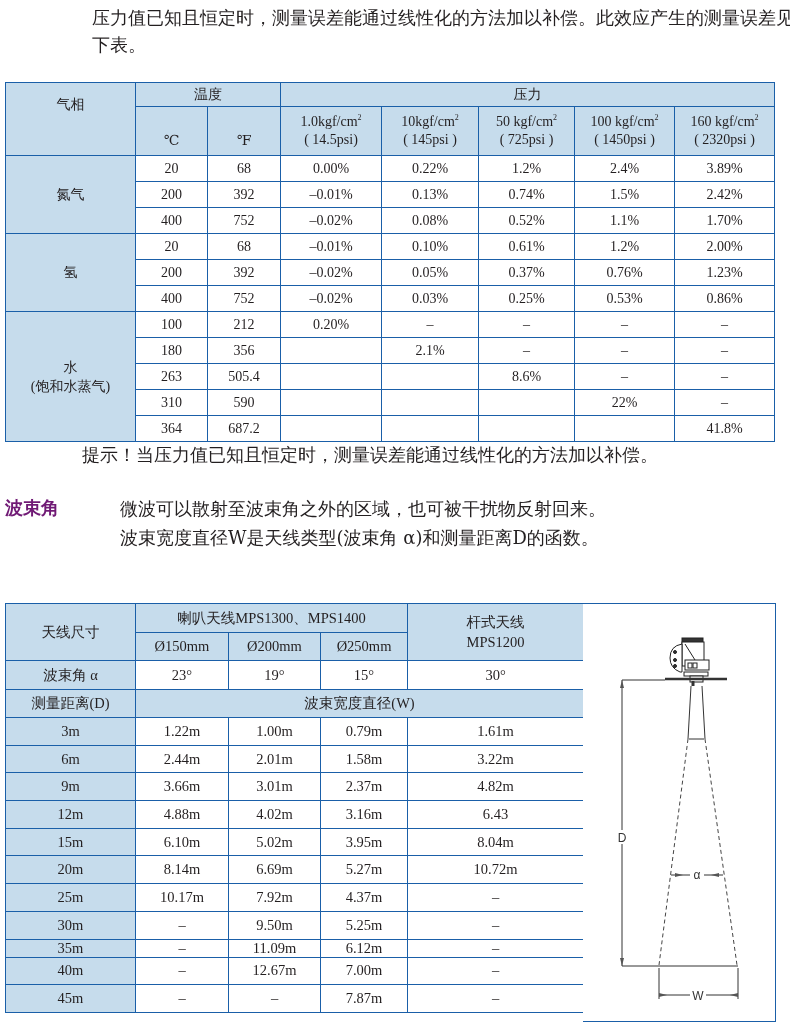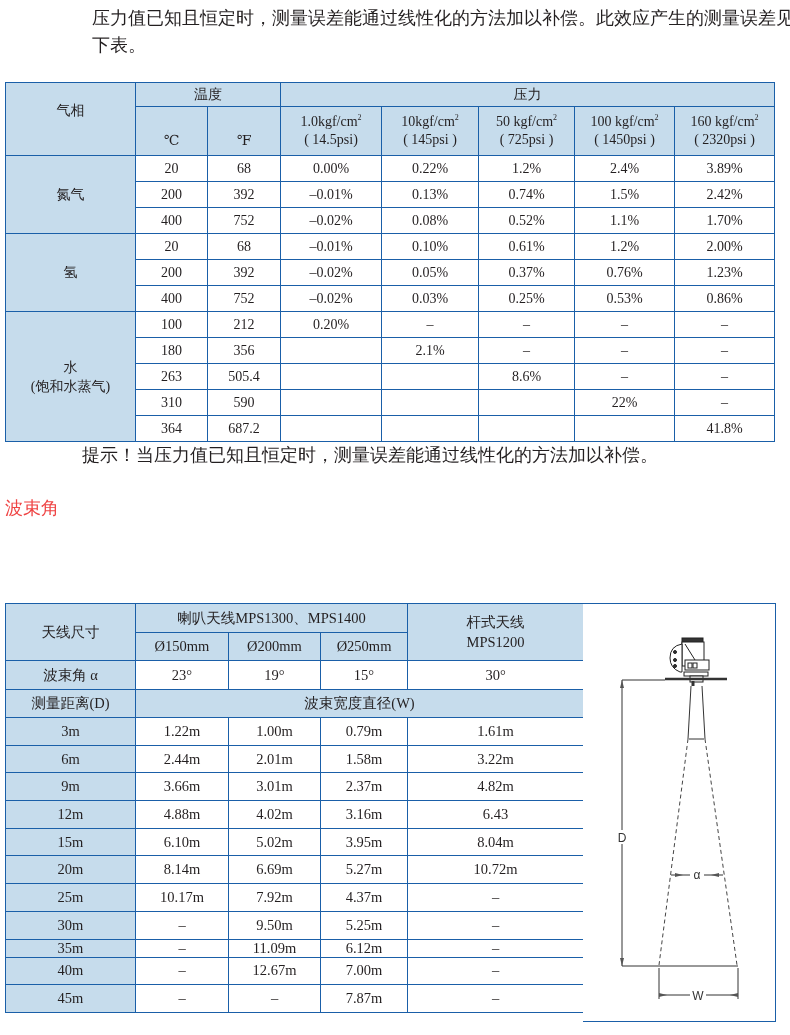--- a/index.html
+++ b/index.html
@@ -5,21 +5,21 @@
   html, body { margin:0; padding:0; background:#ffffff; }
   body { width:790px; height:1035px; position:relative; overflow:hidden;
          font-family:"DejaVu Serif","Liberation Serif",serif; color:#231f20; }
   .para { position:absolute; font-size:18px; line-height:27px; white-space:nowrap; }
   table.grid { position:absolute; border-collapse:collapse; table-layout:fixed; font-size:14px;
                font-family:"Liberation Serif","DejaVu Serif",serif; }
   table.grid td { border:1.5px solid #1a5fa8; text-align:center; vertical-align:middle; padding:0; }
   td.hd { background:#c6dcec; }
   td.cell { background:#ffffff; }
   sup { font-size:8px; vertical-align:6px; line-height:0; }
-  .blue-label { color:#ef4444; }
+  .blue-label { color:#701a75;font-weight:bold; }
   .diagram { position:absolute; left:583px; top:603px; width:193px; height:419px;
              border:1.5px solid #1a5fa8; border-left:none; background:#fff; box-sizing:border-box; }
   .ttl-small { font-size:14px; line-height:18px;margin-left:43px; }
 </style>
 </head>
 <body>
 
 <div class="para" style="left:92px; top:4px;">压力值已知且恒定时，测量误差能通过线性化的方法加以补偿。此效应产生的测量误差见</div>
 <div class="para" style="left:92px; top:31px;">下表。</div>
 
@@ -29,21 +29,21 @@
       <col style="width:72px">
       <col style="width:73px">
     <col style="width:101px">
       <col style="width:97px">
       <col style="width:96px">
       <col style="width:100px">
       <col style="width:100px">
   </colgroup>
   <tbody>
       <tr style="height:24px">
-    <td class="hd" rowspan="2" style="vertical-align:top; padding-top:19px;"><span>气相</span></td>
+    <td class="hd" rowspan="2" style="vertical-align:top; padding-top:13px;"><span>气相</span></td>
     <td class="hd" colspan="2">温度</td>
     <td class="hd" colspan="5">压力</td>
   </tr>
   <tr style="height:49px">
     <td class="hd" style="vertical-align:bottom; padding-bottom:6px;">℃</td>
     <td class="hd" style="vertical-align:bottom; padding-bottom:6px;">℉</td>
     <td class="hd ttl-small"><span>1.0kgf/cm</span><sup>2</sup><br><span>( 14.5psi)</span></td>
     <td class="hd ttl-small"><span>10kgf/cm</span><sup>2</sup><br><span>( 145psi )</span></td>
     <td class="hd ttl-small"><span>50 kgf/cm</span><sup>2</sup><br><span>( 725psi )</span></td>
     <td class="hd ttl-small"><span>100 kgf/cm</span><sup>2</sup><br><span>( 1450psi )</span></td>
@@ -160,20 +160,22 @@
         <td class="cell"></td>
         <td class="cell">41.8%</td>
       </tr>
     </tbody>
 </table>
 
 <div class="para" style="left:82px; top:441px;">提示！当压力值已知且恒定时，测量误差能通过线性化的方法加以补偿。</div>
 
 <div class="para blue-label" style="left:5px; top:494px;">波束角</div>
 <div class="para" style="left:120px; top:494px; line-height:29px;">
+  <div>微波可以散射至波束角之外的区域，也可被干扰物反射回来。</div>
+  <div>波束宽度直径W是天线类型(波束角 α)和测量距离D的函数。</div>
 </div>
 
 <table class="grid" style="left:5px; top:603px; width:578px; font-size:14.5px;">
   <colgroup>
     <col style="width:130px">
       <col style="width:93px">
       <col style="width:92px">
       <col style="width:87px">
       <col style="width:176px">
   </colgroup>

